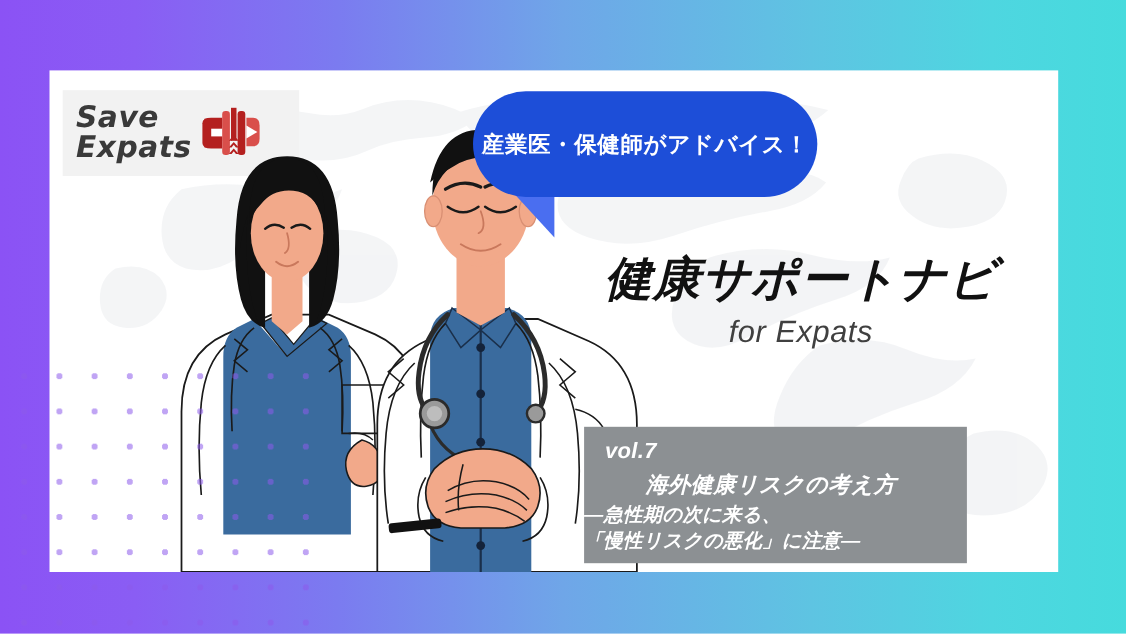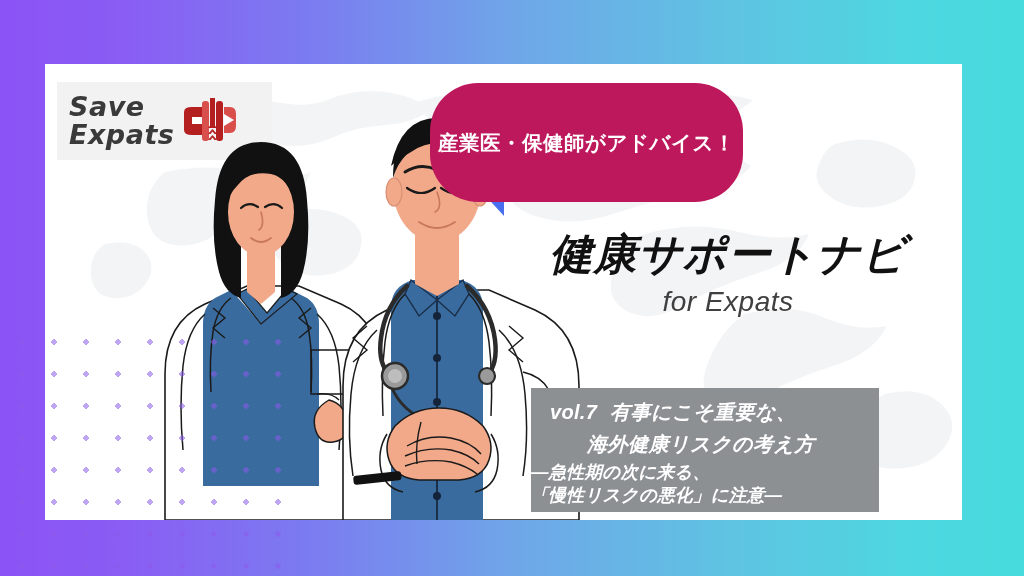--- a/index.html
+++ b/index.html
@@ -36,22 +36,22 @@
     font-family:"DejaVu Sans",sans-serif; font-weight:700; font-size:27px;
     line-height:1.05; color:#3a3a3a; letter-spacing:.5px; white-space:pre-line;
   }
   .logo-mark { margin-left:6px; }
 
   
   .people { position:absolute; left:60px; top:40px; width:500px; height:416px; z-index:4; }
 
   
   .bubble {
-    position:absolute; left:430px; top:83px; width:313px; height:119px;
-    background:#be185d; border-radius:48px; z-index:7;
+    position:absolute; left:430px; top:83px; width:313px; height:96px;
+    background:#1d4ed8; border-radius:48px; z-index:7;
     display:flex; align-items:center; justify-content:center;
   }
   .bubble-text {
     color:#fff; font-size:20.5px; font-weight:700; letter-spacing:.5px;
     white-space:nowrap;
   }
   .bubble-tail {
     position:absolute; left:444px; top:168px; z-index:6;
     width:0; height:0;
     border-left:16px solid transparent;
@@ -239,21 +239,20 @@
   </svg>
 
   <div class="headline" style="left:483px;top:164px;">
     <div class="l1">健康サポートナビ</div>
     <div class="l2">for Expats</div>
   </div>
 
   <div class="vol-panel" style="left:486px;top:324px;">
     <div class="vol-line1">
       <span class="vol-num">vol.7</span>
-      <span class="vol-t1">有事にこそ重要な、</span>
     </div>
     <div class="vol-t2">海外健康リスクの考え方</div>
     <div class="vol-sub">―急性期の次に来る、
 「慢性リスクの悪化」に注意―</div>
   </div>
 
 </div>
 
 <div class="bubble-tail"></div>
 <div class="bubble">

